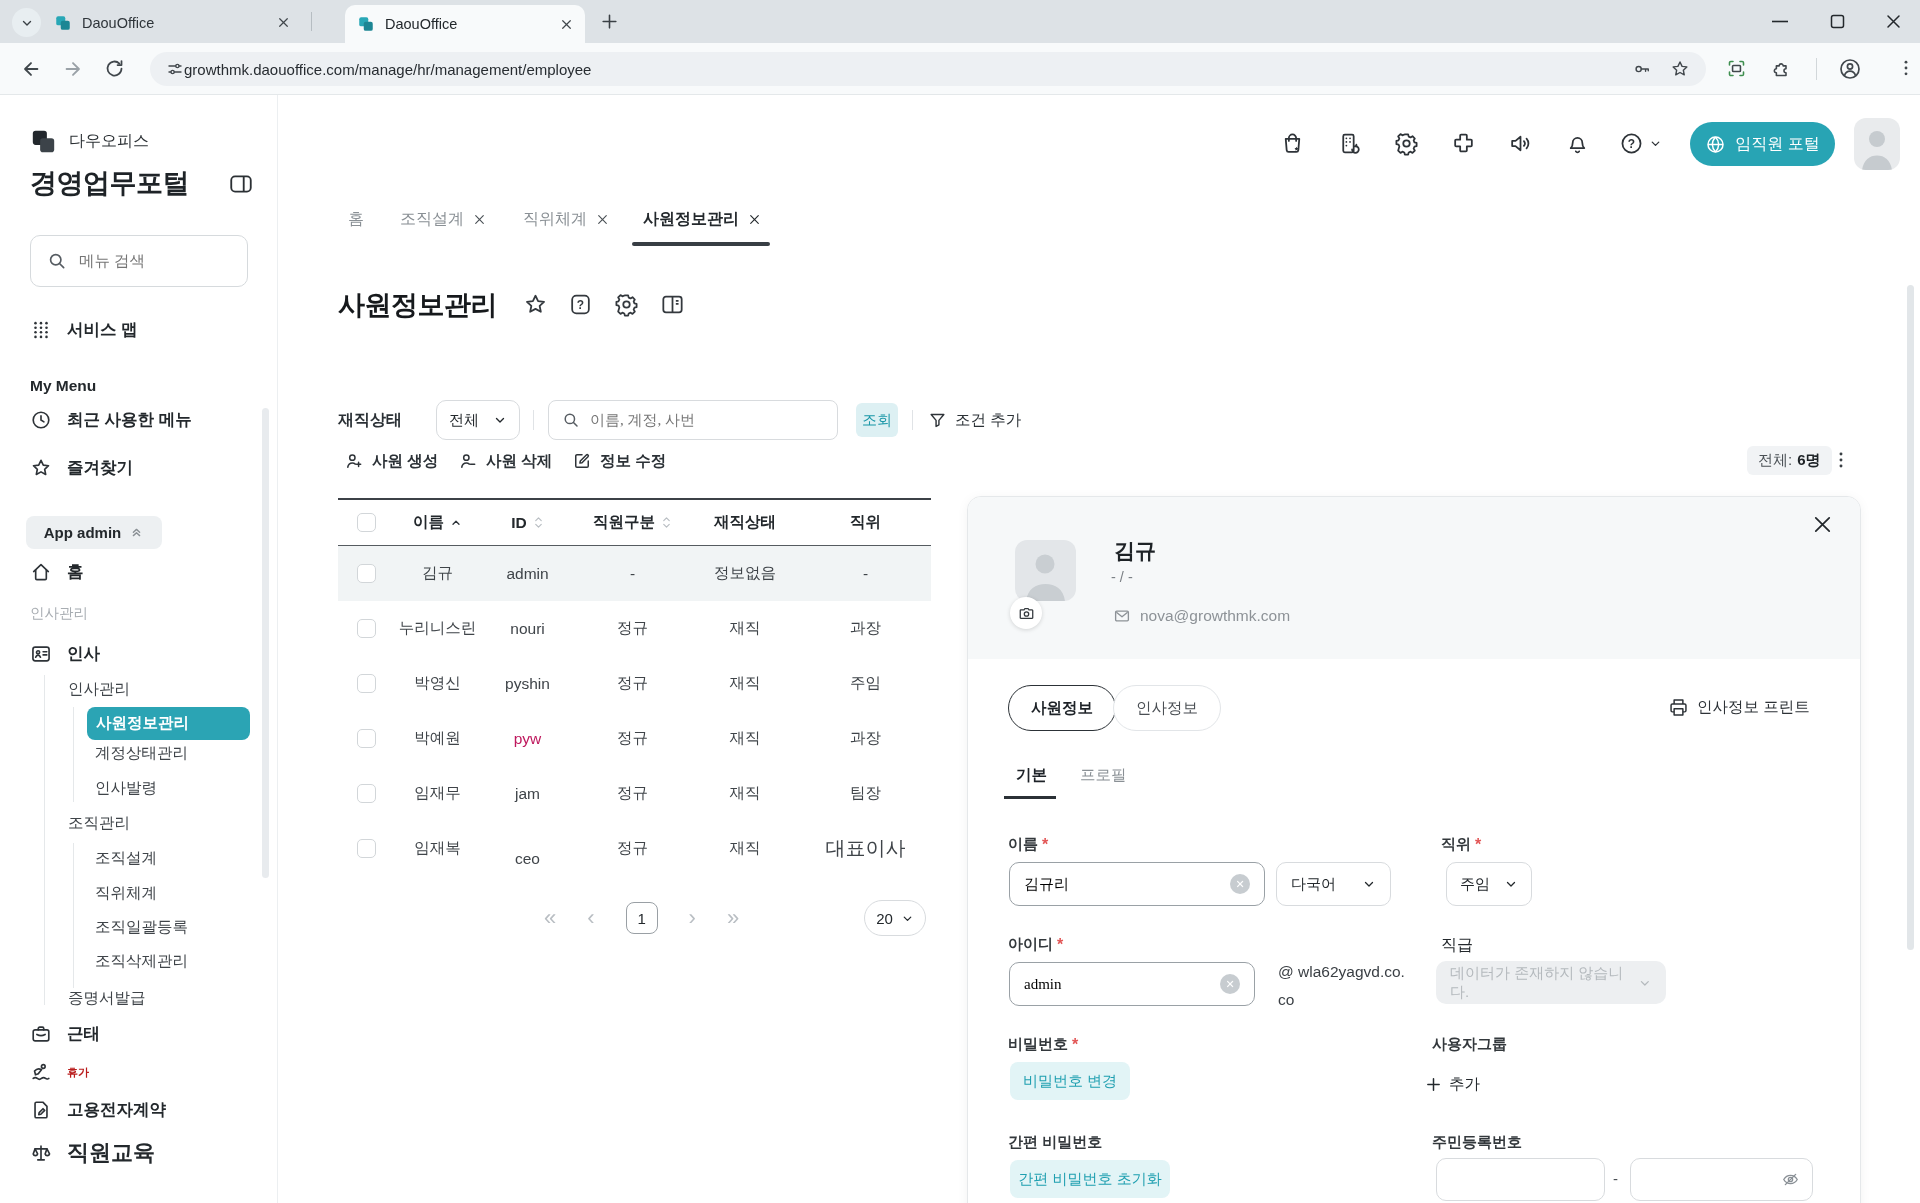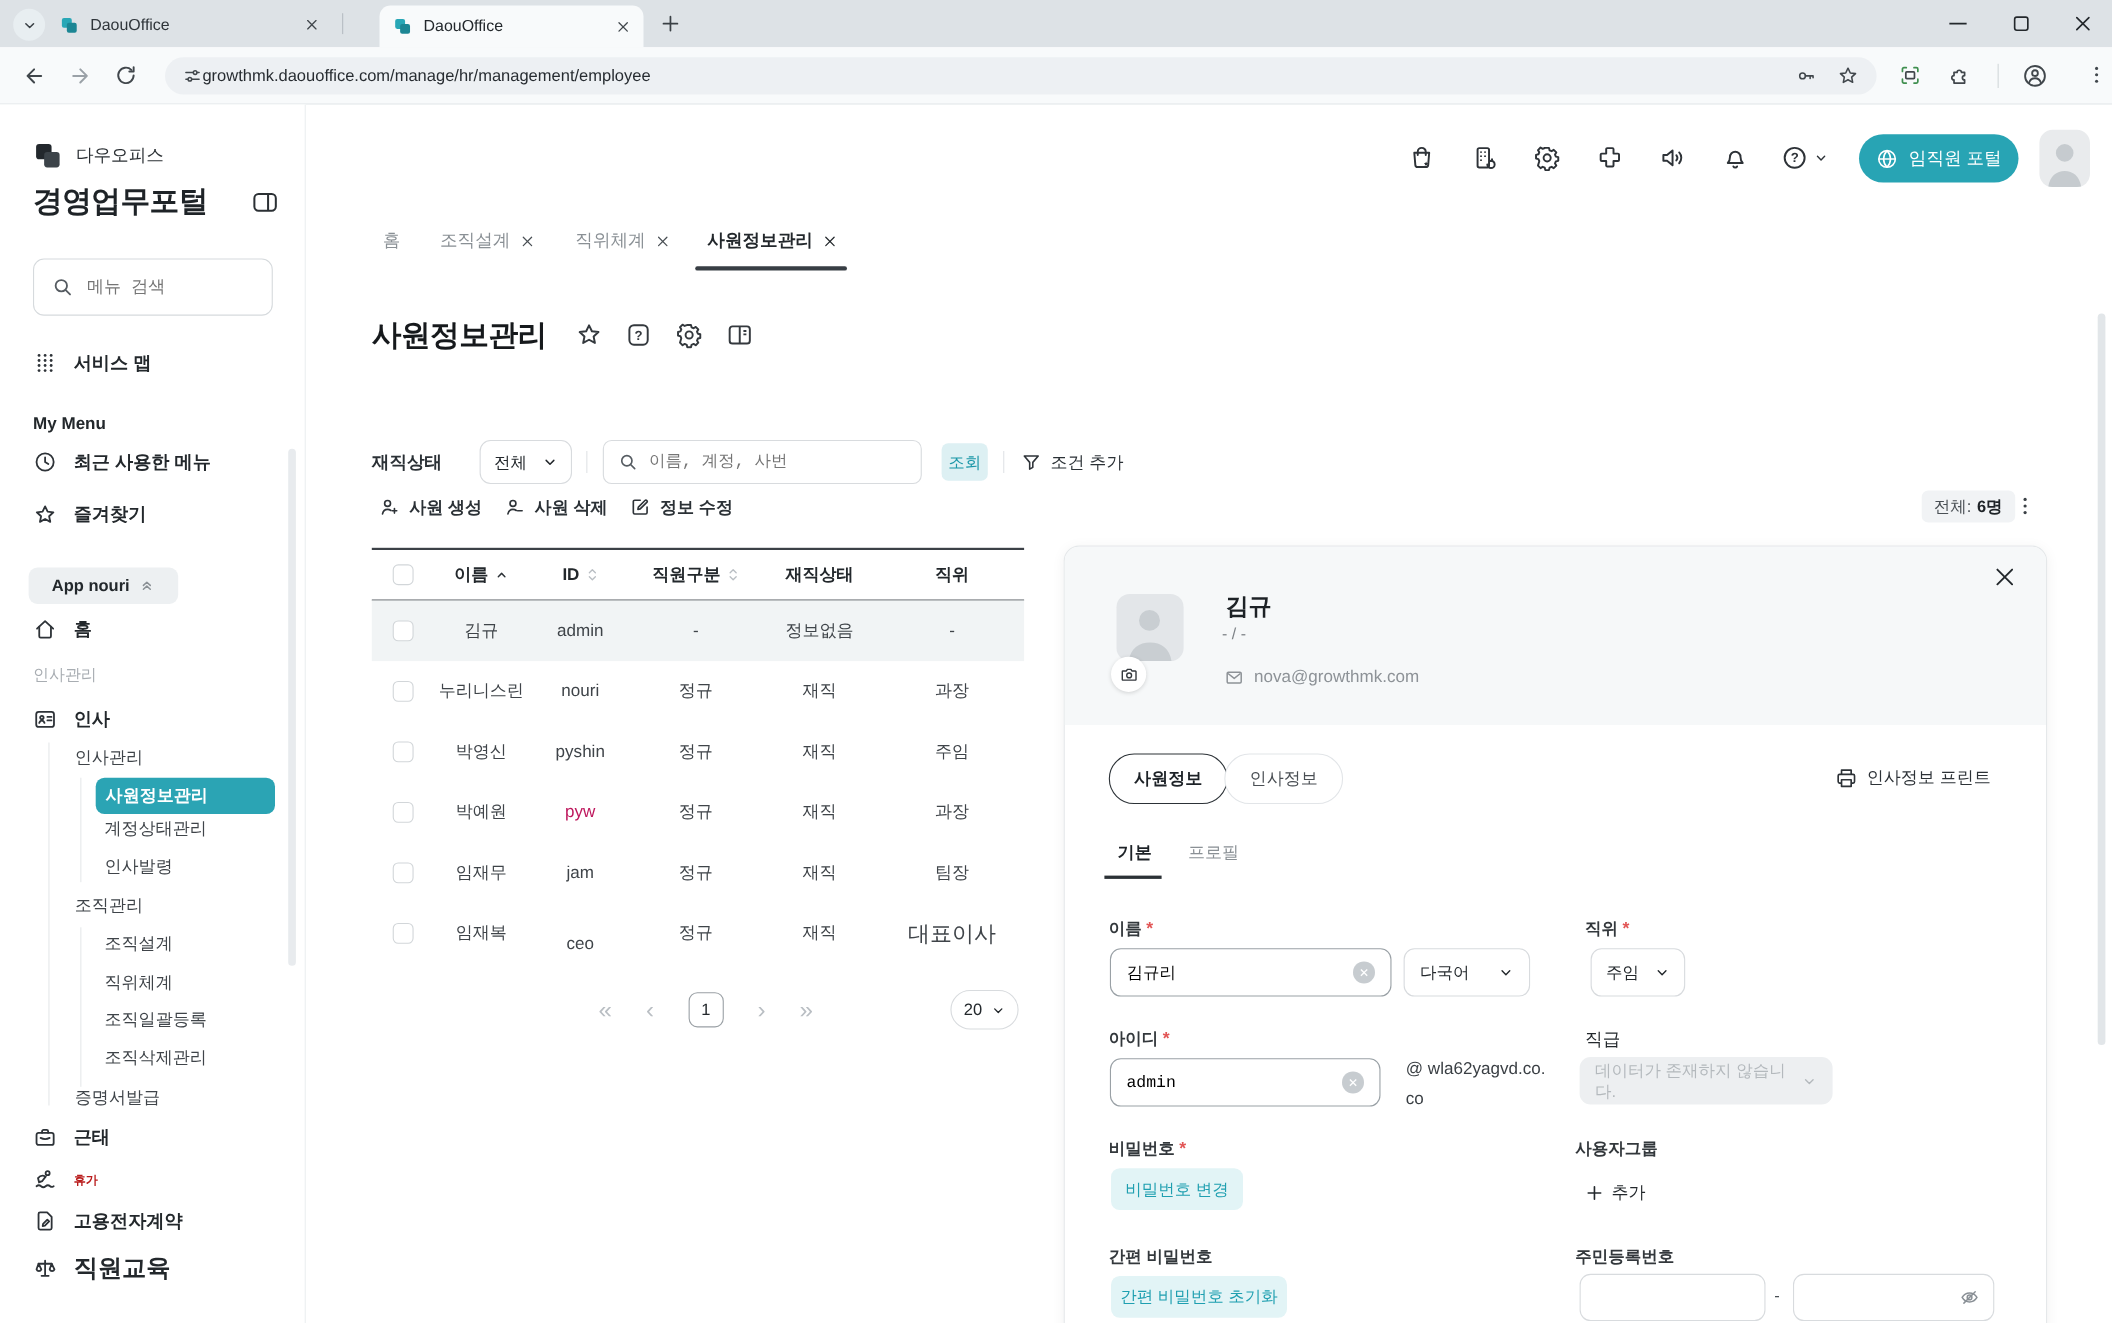--- a/index.html
+++ b/index.html
@@ -8,21 +8,21 @@
 .abs { position:absolute; }
 .flex { display:flex; align-items:center; }
 svg { display:block; }
 .lbl { font-size:15px; font-weight:700; color:#33383c; }
 .star-req { color:#e25555; margin-left:4px; font-weight:700; }
 .inp { background:#fff; border:1.5px solid #9aa1a6; border-radius:10px; display:flex; align-items:center; padding:0 14px; font-size:15px; color:#23282c; }
 .sel { background:#fff; border:1px solid #d8dbde; border-radius:10px; display:flex; align-items:center; justify-content:space-between; padding:0 12px; font-size:15px; color:#23282c; }
 .clear-btn { width:20px; height:20px; border-radius:50%; background:#c7ccd0; color:#fff; display:flex; align-items:center; justify-content:center; font-size:11px; }
 .teal-btn { background:#e2f4f6; color:#1f9fb0; border-radius:8px; display:flex; align-items:center; justify-content:center; font-size:15px; }
 .side-label { font-size:15.5px; color:#3f4449; }
-input { outline:none; border:none; background:transparent; font-family:Liberation Mono, monospace; }
+input { outline:none; border:none; background:transparent; font-family:Liberation Serif, serif; }
 </style>
 </head>
 <body>
 
 <div class="screen">
 
   <div class="abs" style="left:0;top:0;width:1920px;height:43px;background:#dde2e6;"></div>
   <div class="abs flex" style="left:12px;top:8px;width:29px;height:29px;border-radius:50%;background:#e8eef1;justify-content:center;">
     <svg width="14" height="14" viewBox="0 0 24 24" fill="none" stroke="#3a4045" stroke-width="2.4" stroke-linecap="round" stroke-linejoin="round">
         <path d="M6 9.5l6 6 6-6"></path>
@@ -180,21 +180,21 @@
         </svg>
       <span style="font-size:16.5px;font-weight:700;color:#23282c;">최근 사용한 메뉴</span>
     </div>
     <div class="abs flex" style="left:30px;top:362px;gap:15px;">
       <svg width="22" height="22" viewBox="0 0 24 24" fill="none" stroke="#2e3338" stroke-width="1.8" stroke-linejoin="round">
           <path d="M12 3.6l2.5 5.2 5.7.7-4.2 3.9 1.1 5.6-5.1-2.8-5.1 2.8 1.1-5.6L3.8 9.5l5.7-.7z"></path>
         </svg>
       <span style="font-size:16.5px;font-weight:700;color:#23282c;">즐겨찾기</span>
     </div>
     <div class="abs flex" style="left:26px;top:421px;width:136px;height:33px;background:#edf0f2;border-radius:8px;justify-content:center;gap:8px;">
-      <span style="font-size:15px;font-weight:700;color:#23282c;">App nouri</span>
+      <span style="font-size:15px;font-weight:700;color:#23282c;">App admin</span>
       <svg width="15" height="15" viewBox="0 0 24 24" fill="none" stroke="#8a9095" stroke-width="2.2" stroke-linecap="round" stroke-linejoin="round">
           <path d="M7 17l5-4.5 5 4.5M7 11.5L12 7l5 4.5"></path>
         </svg>
     </div>
     <div class="abs flex" style="left:30px;top:466px;gap:15px;">
       <svg width="22" height="22" viewBox="0 0 24 24" fill="none" stroke="#2e3338" stroke-width="1.8" stroke-linecap="round" stroke-linejoin="round">
           <path d="M4 11.5L12 4l8 7.5"></path>
           <path d="M6.2 9.5V19a1.3 1.3 0 0 0 1.3 1.3h9a1.3 1.3 0 0 0 1.3-1.3V9.5"></path>
         </svg>
       <span style="font-size:16.5px;font-weight:700;color:#23282c;">홈</span>
@@ -634,21 +634,21 @@
     </div>
 
     <div class="abs flex" style="left:40px;top:538px;">
       <span class="lbl">비밀번호</span>
         <span class="star-req">*</span>
     </div>
     <div class="abs teal-btn" style="left:42px;top:565px;width:120px;height:38px;">
       <span>비밀번호 변경</span>
     </div>
     <div class="abs lbl" style="left:464px;top:538px;">사용자그룹</div>
-    <div class="abs flex" style="left:473px;top:577px;gap:7px;">
+    <div class="abs flex" style="left:457px;top:577px;gap:7px;">
       <svg width="17" height="17" viewBox="0 0 24 24" fill="none" stroke="#23282c" stroke-width="2.1" stroke-linecap="round">
           <path d="M12 4v16M4 12h16"></path>
         </svg>
       <span style="font-size:15.5px;color:#23282c;">추가</span>
     </div>
 
     <div class="abs lbl" style="left:40px;top:636px;">간편 비밀번호</div>
     <div class="abs teal-btn" style="left:42px;top:663px;width:160px;height:38px;">
       <span>간편 비밀번호 초기화</span>
     </div>

